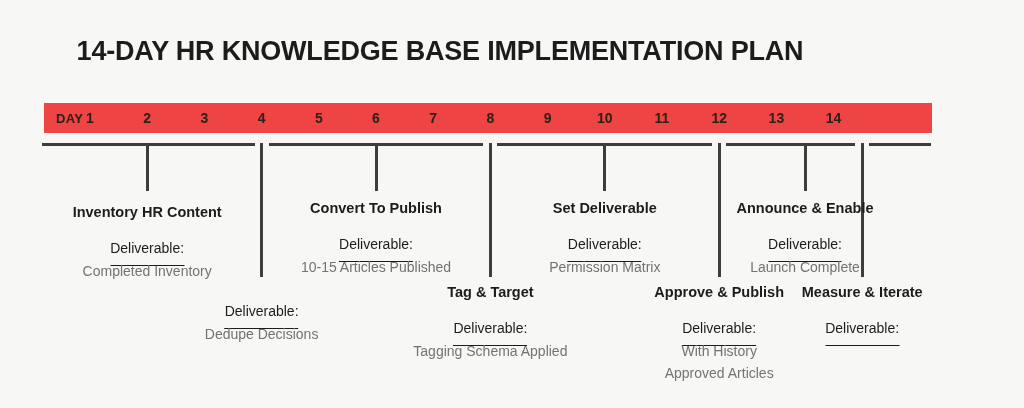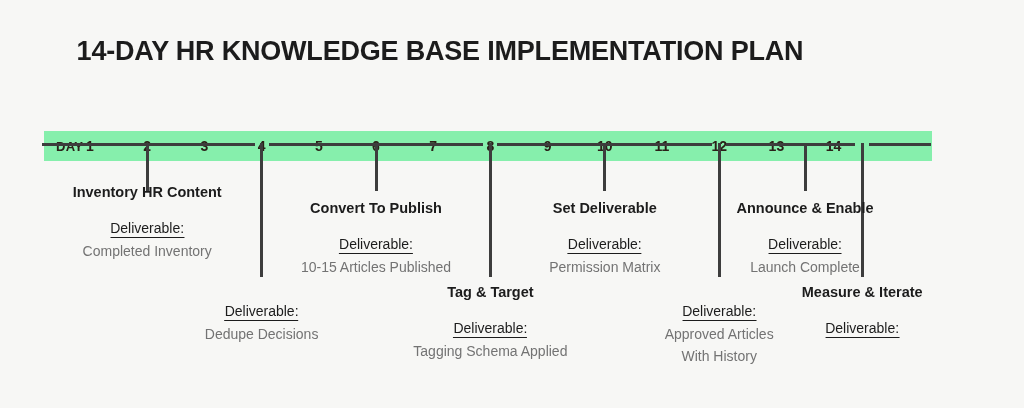--- a/index.html
+++ b/index.html
@@ -36,22 +36,21 @@
     white-space: nowrap;
   }
 
   
   .day-bar {
     position: absolute;
     left: 44px;
     top: 103px;
     width: 888px;
     height: 30px;
-    background: #86efac;
-    margin-top: 28px;
+    background: #ef4444;
   }
   .day-label {
     position: absolute;
     left: 12px;
     top: 50%;
     transform: translateY(-50%);
     font-size: 13px;
     font-weight: 700;
     letter-spacing: 0.3px;
     color: #2a2118;
@@ -95,21 +94,21 @@
   }
   .ms-deliv-label {
     margin-top: 19px;
     font-size: 14px;
     font-weight: 400;
     color: #1c1c1c;
     line-height: 1.25;
   }
   .ms-deliv-label span {
     border-bottom: 1.5px solid #1c1c1c;
-    padding-bottom: 1px;
+    padding-bottom: 9px;
   }
   .ms-deliv-value {
     margin-top: 4px;
     font-size: 14px;
     font-weight: 400;
     color: #737373;
     line-height: 1.3;
   }
 </style>
 </head>
@@ -150,21 +149,21 @@
       <div class="drop" style="left: 145.7px; top: 143px; height: 48px;"></div>
       <div class="drop" style="left: 260.1px; top: 143px; height: 134px;"></div>
       <div class="drop" style="left: 374.5px; top: 143px; height: 48px;"></div>
       <div class="drop" style="left: 488.9px; top: 143px; height: 134px;"></div>
       <div class="drop" style="left: 603.3px; top: 143px; height: 48px;"></div>
       <div class="drop" style="left: 717.7px; top: 143px; height: 134px;"></div>
       <div class="drop" style="left: 803.5px; top: 143px; height: 48px;"></div>
       <div class="drop" style="left: 860.7px; top: 143px; height: 134px;"></div>
     </div>
   <div id="milestone-layer">
-      <div class="milestone" style="left: 147.2px; top: 184px;">
+      <div class="milestone" style="left: 147.2px; top: 204px;">
         <div class="ms-title">Inventory HR Content</div>
         <div class="ms-deliv-label"><span>Deliverable:</span></div>
         <div class="ms-deliv-value">Completed Inventory</div>
       </div>
       <div class="milestone" style="left: 261.6px; top: 284px;">
         <div class="ms-deliv-label"><span>Deliverable:</span></div>
         <div class="ms-deliv-value">Dedupe Decisions</div>
       </div>
       <div class="milestone" style="left: 376px; top: 200px;">
         <div class="ms-title">Convert To Publish</div>
@@ -175,23 +174,24 @@
         <div class="ms-title">Tag &amp; Target</div>
         <div class="ms-deliv-label"><span>Deliverable:</span></div>
         <div class="ms-deliv-value">Tagging Schema Applied</div>
       </div>
       <div class="milestone" style="left: 604.8px; top: 200px;">
         <div class="ms-title">Set Deliverable</div>
         <div class="ms-deliv-label"><span>Deliverable:</span></div>
         <div class="ms-deliv-value">Permission Matrix</div>
       </div>
       <div class="milestone" style="left: 719.2px; top: 284px;">
-        <div class="ms-deliv-label"><span>Deliverable:</span></div>
+        <div class="ms-title">Approve &amp; Publish</div>
+        <div class="ms-deliv-label"><span>Deliverable:</span></div>
+        <div class="ms-deliv-value">With History</div>
         <div class="ms-deliv-value">Approved Articles</div>
-        <div class="ms-deliv-value">With History</div>
       </div>
       <div class="milestone" style="left: 805px; top: 200px;">
         <div class="ms-title">Announce &amp; Enable</div>
         <div class="ms-deliv-label"><span>Deliverable:</span></div>
         <div class="ms-deliv-value">Launch Complete</div>
       </div>
       <div class="milestone" style="left: 862.2px; top: 284px;">
         <div class="ms-title">Measure &amp; Iterate</div>
         <div class="ms-deliv-label"><span>Deliverable:</span></div>
       </div>

